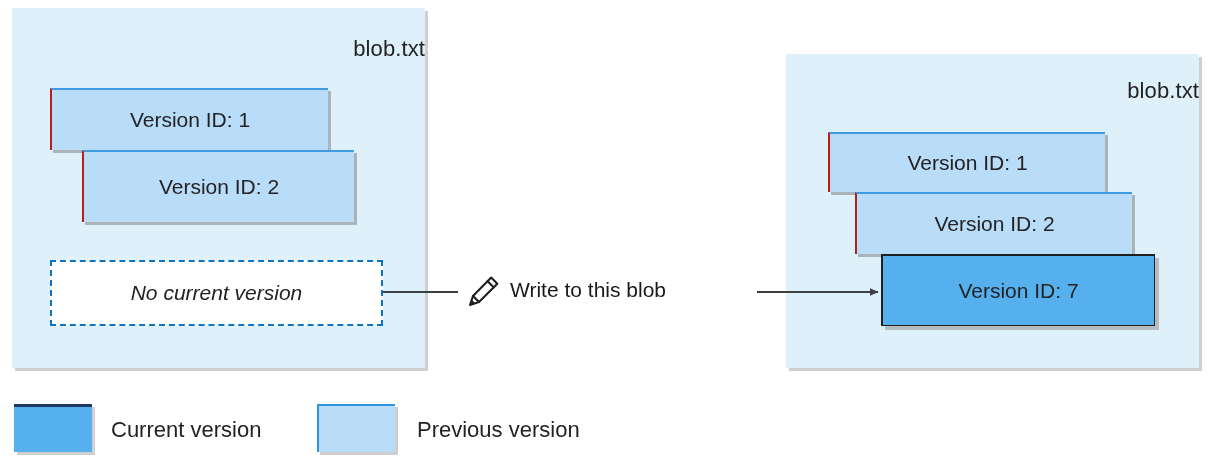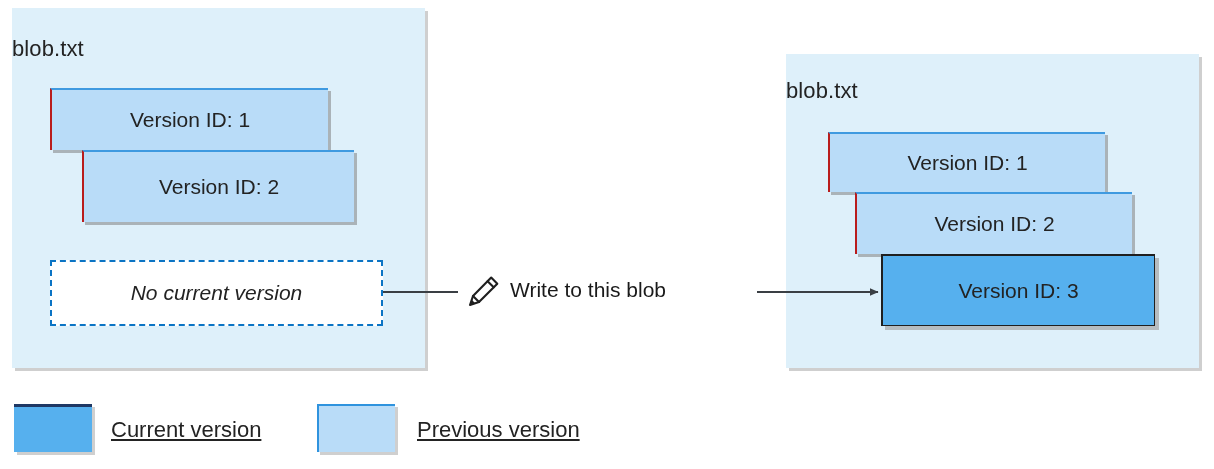--- a/index.html
+++ b/index.html
@@ -22,21 +22,21 @@
   
   .panel {
     position: absolute;
     background: #def0fa;
     box-shadow: 3px 3px 0 0 #cfcfcf;
   }
   .panel-title {
     position: absolute;
     left: 0;
     right: 0;
-    text-align: left;
+    text-align: right;
     font-size: 22px;
     color: #232323;
     letter-spacing: 0.1px;
     white-space: nowrap;
   }
 
   
   .version-card {
     position: absolute;
     box-sizing: border-box;
@@ -110,21 +110,20 @@
   .legend-swatch.previous {
     background: #b9dcf8;
     border-top: 2px solid #2f93de;
     border-left: 2px solid #2f93de;
   }
   .legend-label {
     position: absolute;
     font-size: 22px;
     color: #232323;
     white-space: nowrap;
-    text-decoration: underline;
   }
 </style>
 </head>
 <body>
 
 <div id="canvas">
 
   <div class="panel" style="left:12px; top:8px; width:413px; height:360px;">
     <div class="panel-title" style="top:28px;">blob.txt</div>
   </div>
@@ -157,21 +156,21 @@
     <div class="panel-title" style="top:24px;">blob.txt</div>
   </div>
 
   <div class="version-card" style="left:828px; top:132px; width:277px; height:60px;">
     <span>Version ID: 1</span>
   </div>
   <div class="version-card" style="left:855px; top:192px; width:277px; height:62px;">
     <span>Version ID: 2</span>
   </div>
   <div class="version-card current" style="left:881px; top:254px; width:274px; height:72px;">
-    <span>Version ID: 3</span>
+    <span>Version ID: 7</span>
   </div>
 
   <svg id="connectors">
     <defs>
       <marker id="arrowhead" markerWidth="9" markerHeight="8" refX="8.4" refY="4" orient="auto" markerUnits="userSpaceOnUse">
         <path d="M0,0 L9,4 L0,8 z" fill="#3a3f44"></path>
       </marker>
     </defs>
 
     <line x1="383" y1="292" x2="458" y2="292" stroke="#3a3f44" stroke-width="2.2"></line>

